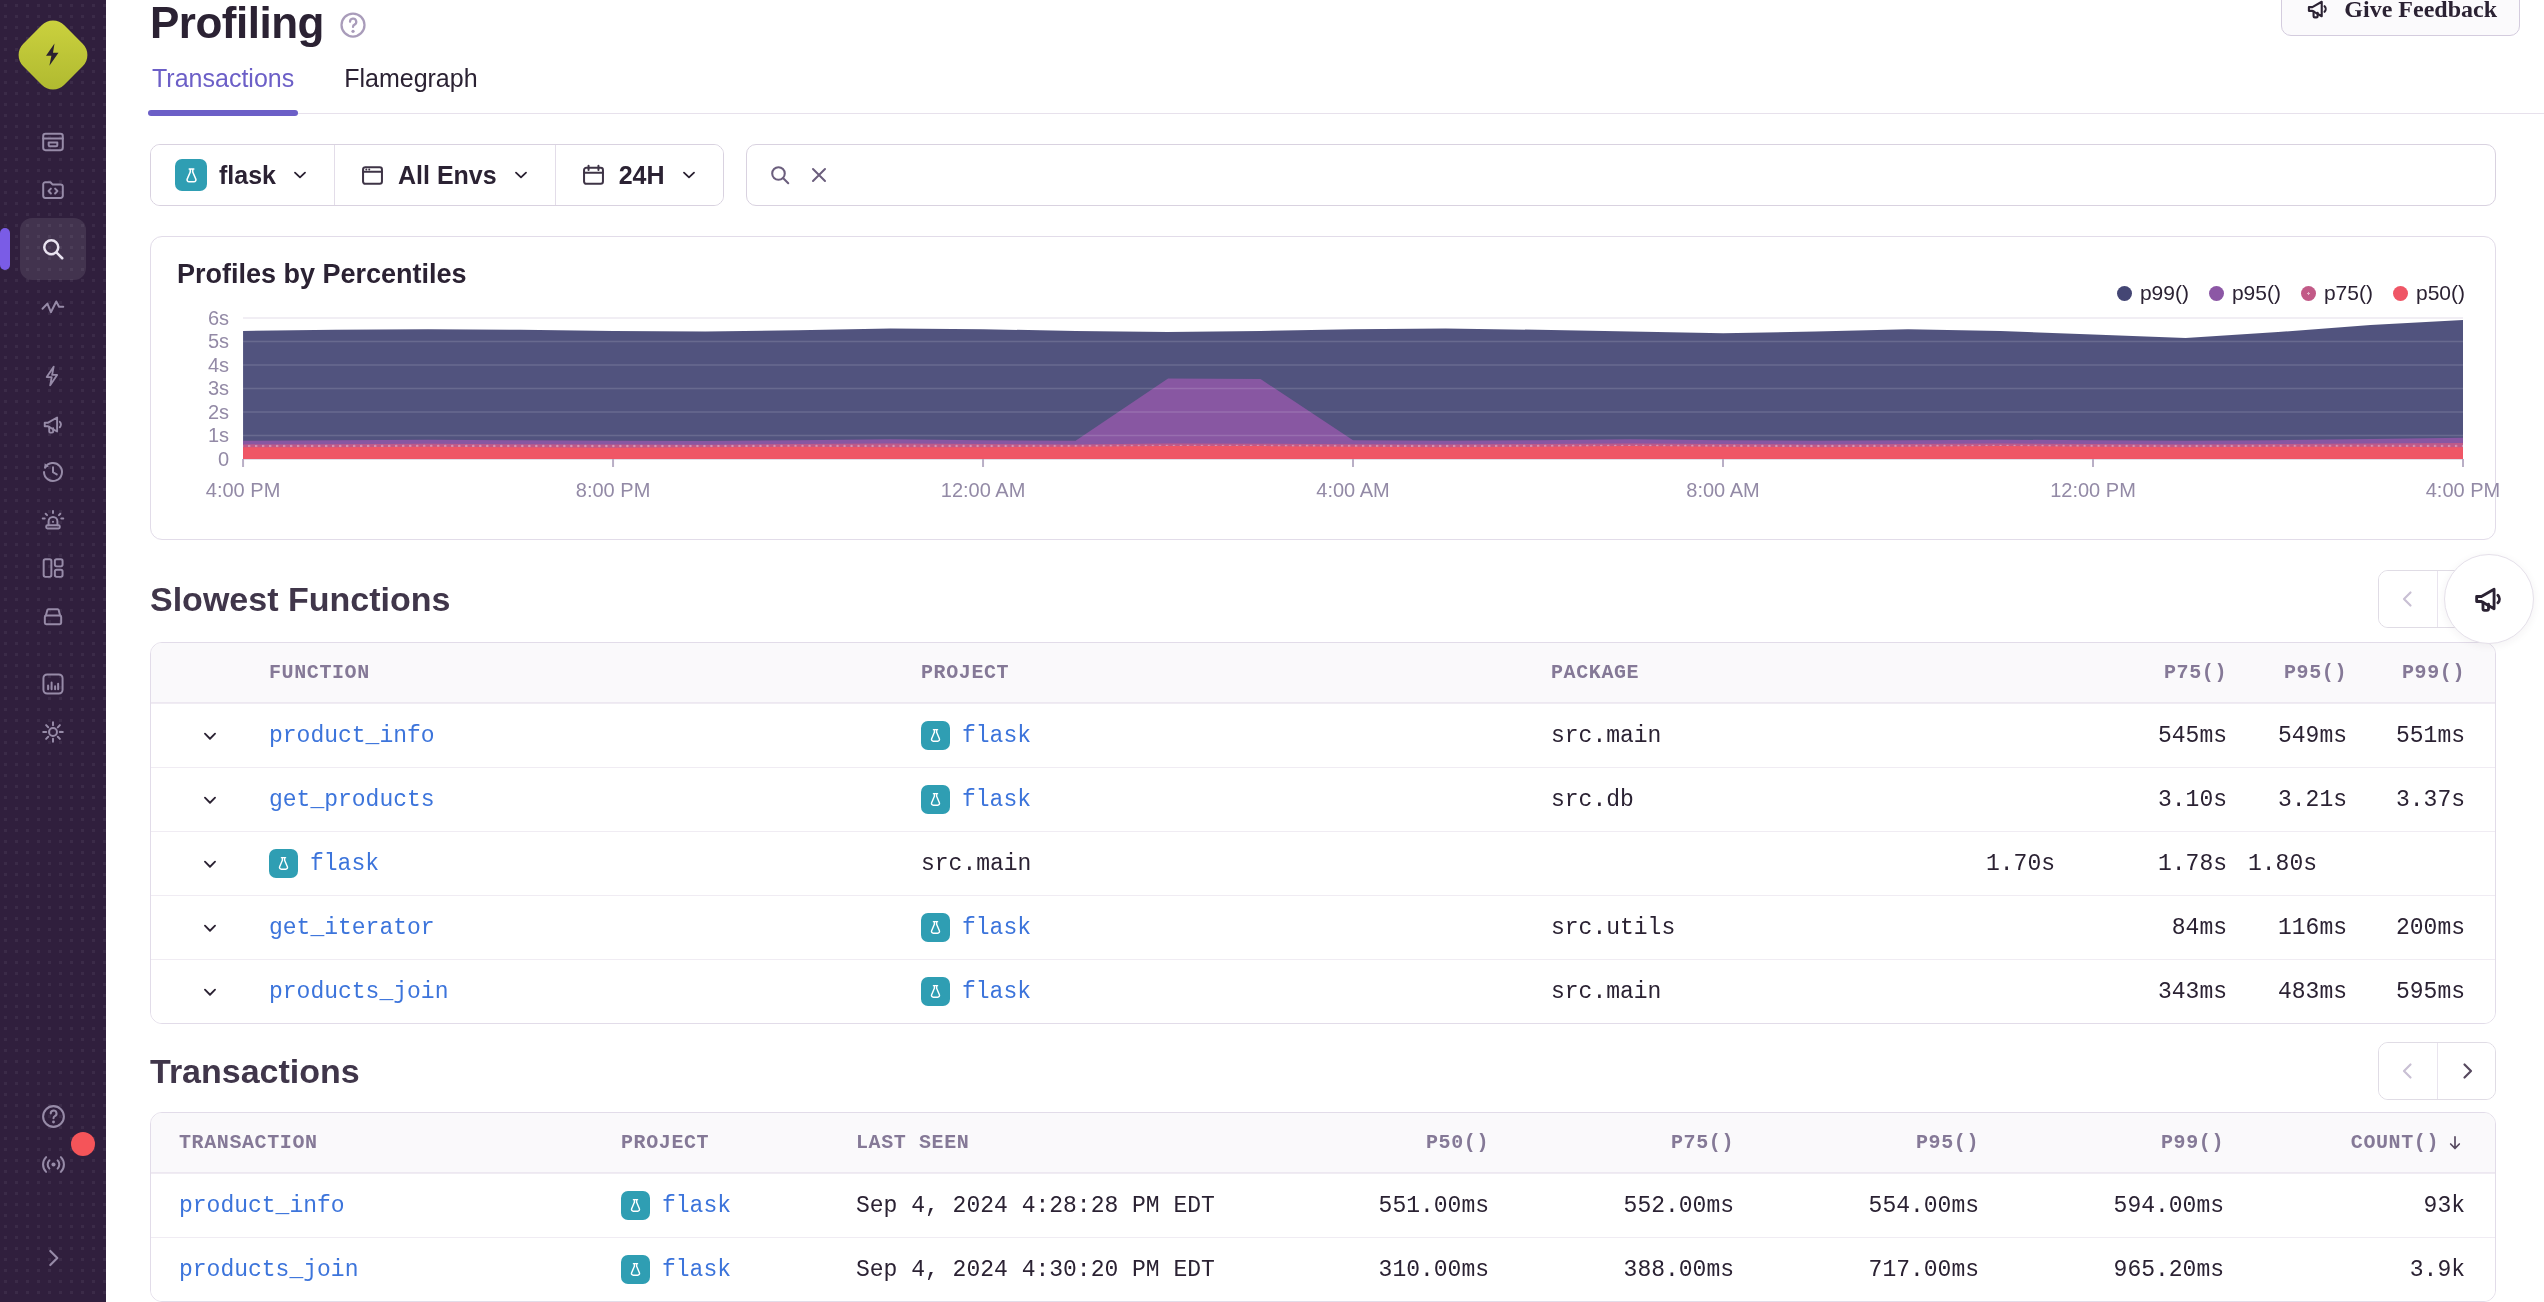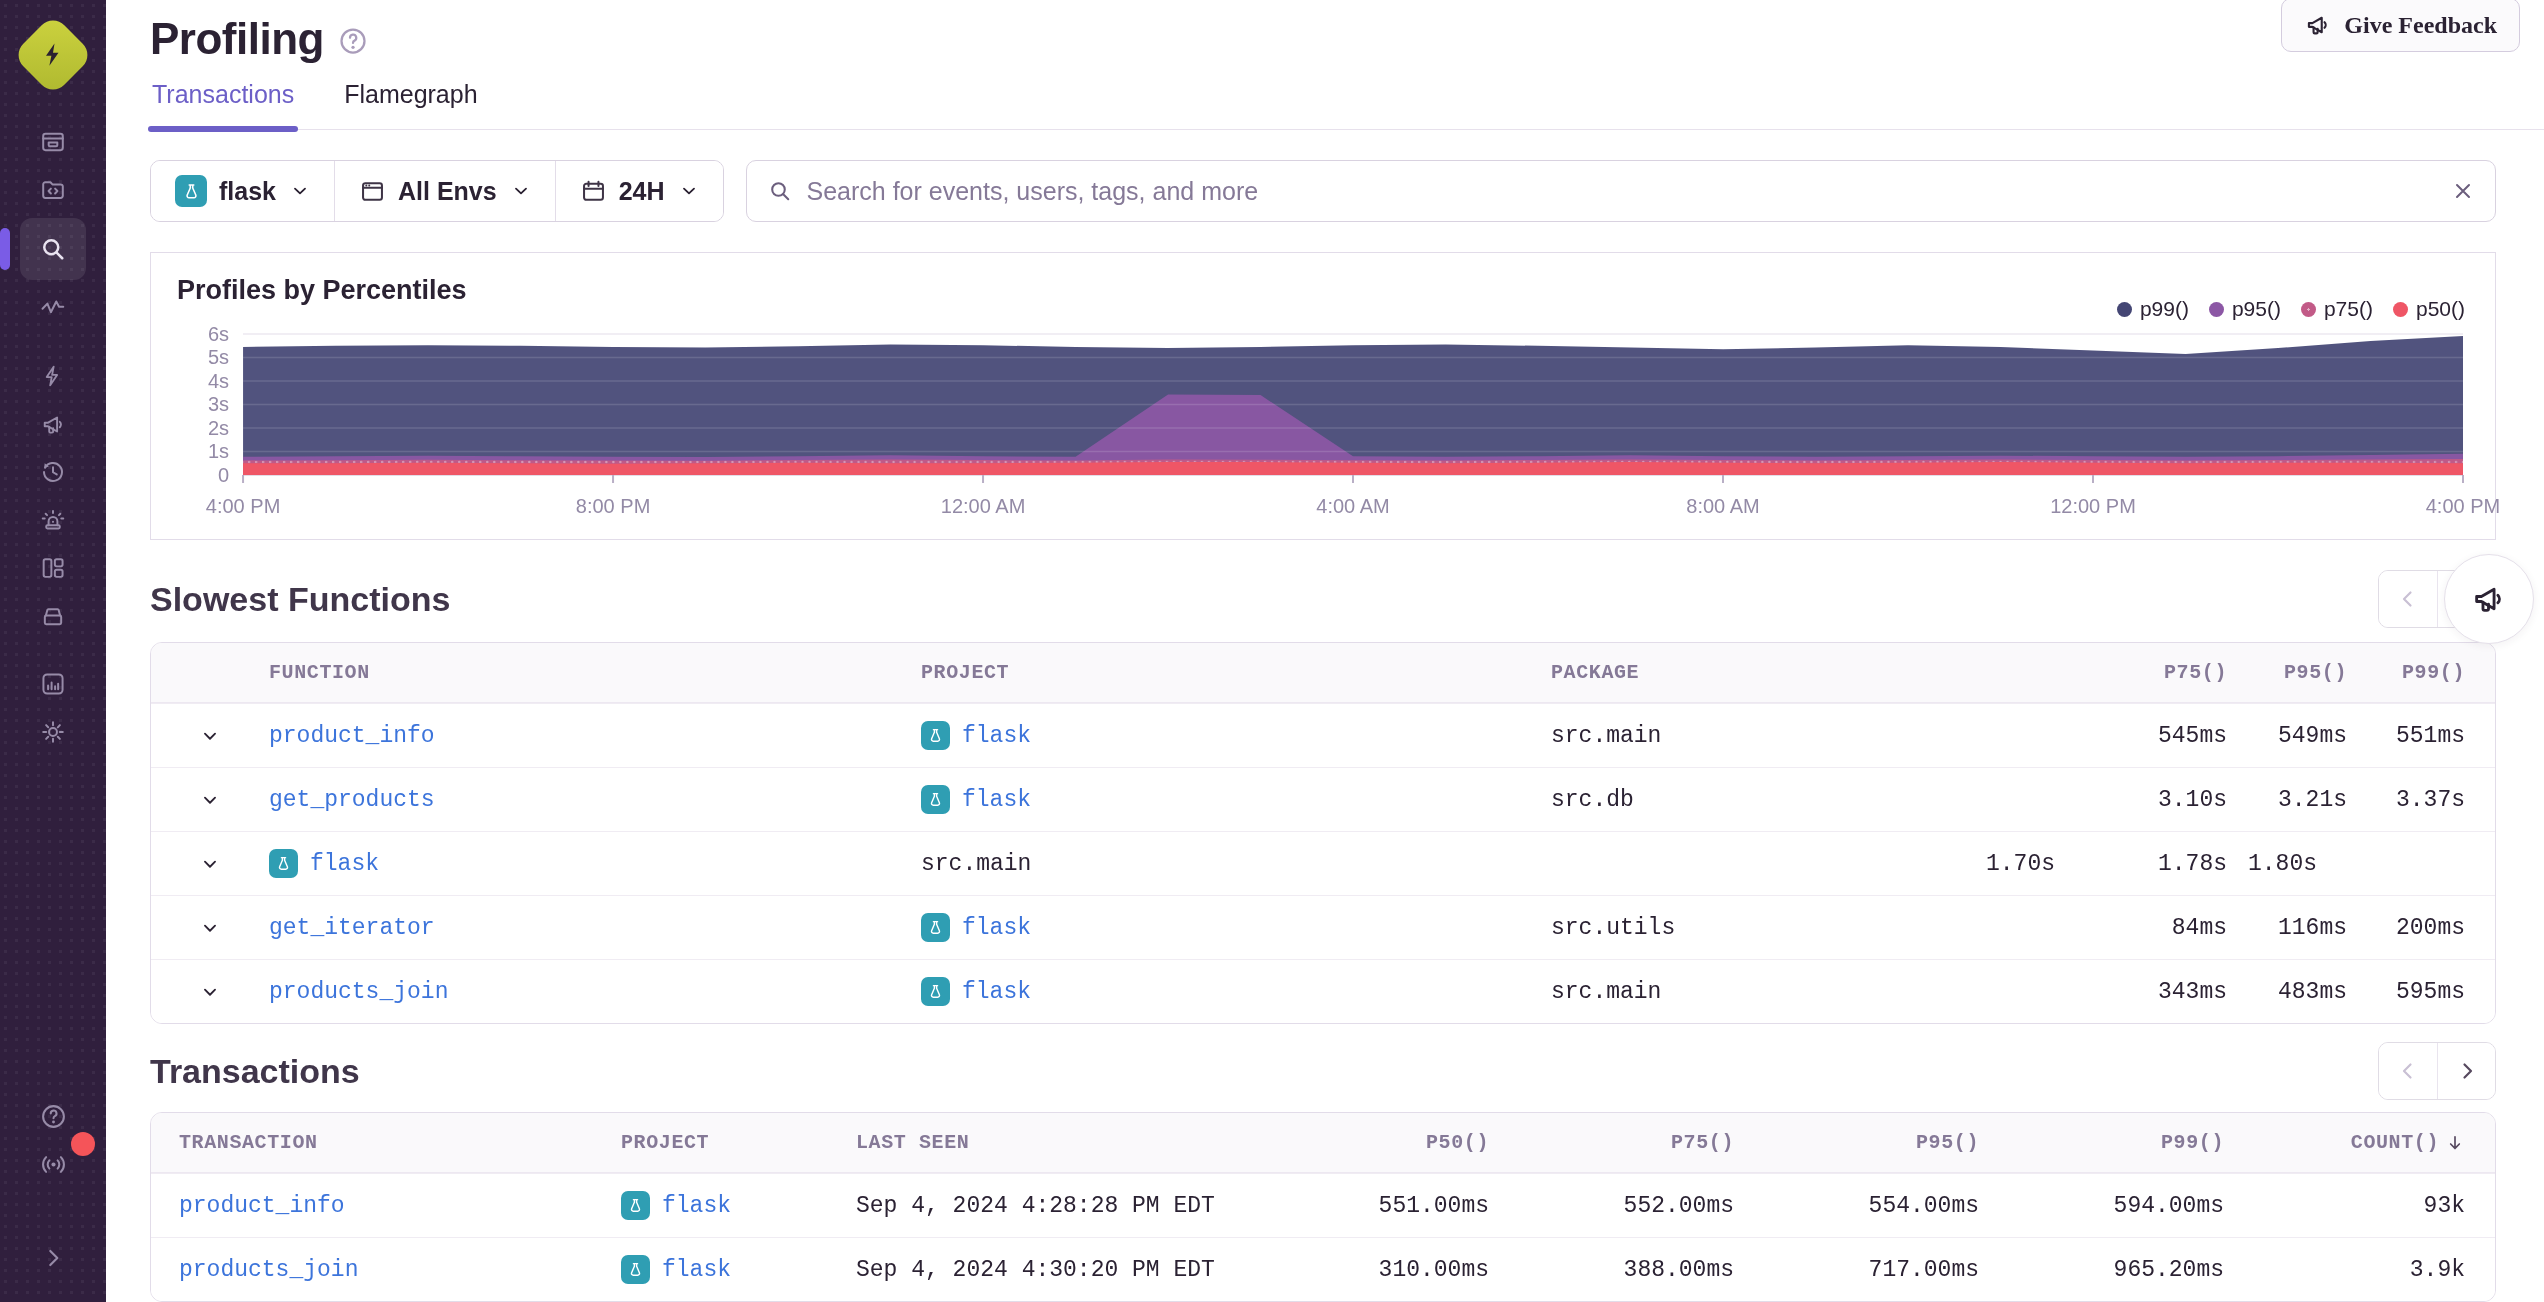--- a/index.html
+++ b/index.html
@@ -60,22 +60,22 @@
   .icon-muted { color:#3E3446; }
   .searchbar { flex:1; display:flex; align-items:center; border:1.5px solid #D9D2E0;
     border-radius:10px; height:62px; padding:0 20px; background:#fff; gap:14px; }
   .searchbar input { flex:1; border:none; outline:none; font-size:25px; color:#2B2233;
     font-family:inherit; background:transparent; }
   .searchbar input::placeholder { color:#857997; }
   .search-glyph { color:#6B5E7D; }
   .clear-x { color:#6B5E7D; cursor:pointer; display:flex; }
 
   
-  .chart-card { margin-top:30px; border:1.5px solid #E2DCE9; border-radius:0;
-    padding:22px 26px 14px 26px; position:relative; background:#fff; }
+  .chart-card { margin-top:30px; border:1.5px solid #E2DCE9; border-radius:12px;
+    padding:22px 26px 30px 26px; position:relative; background:#fff; }
   .chart-title { font-size:27px; font-weight:700; color:#2B2233; }
   .legend { position:absolute; top:44px; right:30px; display:flex; list-style:none; gap:20px;
     align-items:center; }
   .legend li { display:flex; align-items:center; gap:8px; font-size:21px; color:#2B2233; cursor:pointer; }
   .legend .dot { width:15px; height:15px; border-radius:50%; }
   .legend .dot.dots-pattern { background-image:radial-gradient(rgba(255,255,255,0.5) 1.3px, transparent 1.3px); background-size:5px 5px; }
   #chart-svg { width:100%; height:205px; display:block; margin-top:14px; overflow:visible; }
   .ax { font-size:20px; fill:#938AA6; font-family:"Liberation Sans",sans-serif; }
 
   
@@ -284,21 +284,20 @@
           <svg class="chev" width="20" height="20" viewBox="0 0 24 24" fill="none" stroke="currentColor" stroke-width="2.2" stroke-linecap="round" stroke-linejoin="round">
               <path d="M6 9.2l6 5.6 6-5.6"></path>
             </svg>
         </button>
       </div>
       <div class="searchbar">
         <svg class="search-glyph" width="26" height="26" viewBox="0 0 24 24" fill="none" stroke="currentColor" stroke-width="1.9" stroke-linecap="round">
             <circle cx="10.6" cy="10.6" r="5.8"></circle>
             <path d="M15 15l4.6 4.6"></path>
           </svg>
-        <input type="text" placeholder="Search for events, users, tags, and more" style="">
         <span class="clear-x">
           <svg width="24" height="24" viewBox="0 0 24 24" fill="none" stroke="currentColor" stroke-width="2" stroke-linecap="round">
               <path d="M6 6l12 12M18 6 6 18"></path>
             </svg>
         </span>
       </div>
     </div>
 
     <section class="chart-card">
       <div class="chart-title">Profiles by Percentiles</div>

